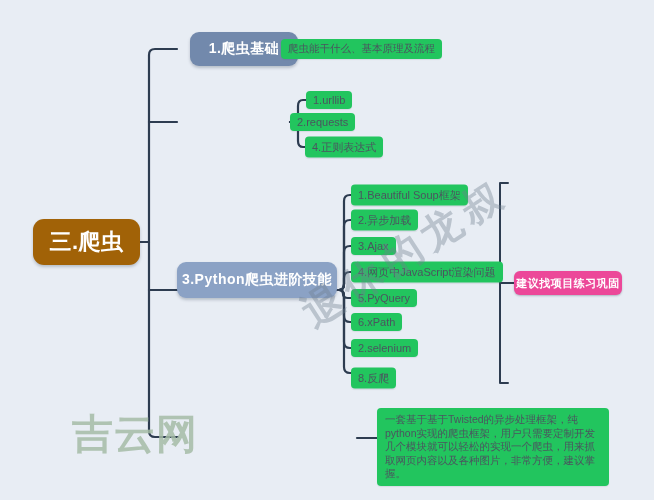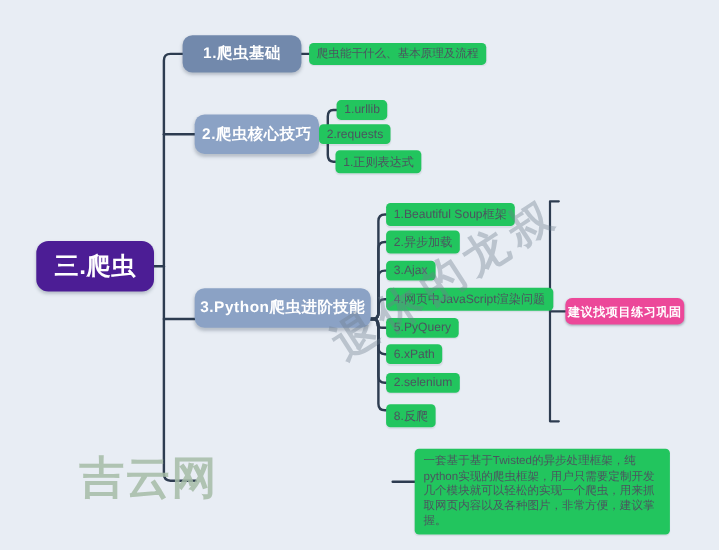--- a/index.html
+++ b/index.html
@@ -15,21 +15,21 @@
     position:absolute;
     display:flex;align-items:center;justify-content:center;
     color:#ffffff;font-weight:bold;
     border-radius:9px;
     box-shadow:0 2px 3px rgba(40,55,75,.25);
     z-index:2;
     white-space:nowrap;
     letter-spacing:.5px;
     cursor:default;
   }
-  .node.root{background:#4c1d95;border-radius:11px;font-size:22px;}
+  .node.root{background:#a16207;border-radius:11px;font-size:22px;}
   .node.b1{background:#7289ac;font-size:14px;}
   .node.b{background:#8ba2c5;font-size:14px;}
   .node.summary{background:#ec4899;font-size:11px;border-radius:6px;box-shadow:0 1px 2px rgba(40,55,75,.3);}
   .leaf{
     position:absolute;
     background:#22c55e;
     color:#4b555f;
     font-size:11px;
     padding:3px 7px;
     border-radius:4px;
@@ -97,27 +97,26 @@
     <path d="M337,290 H339 Q344,290 344,296 V367 Q344,373 350,373 H351"></path>
 
     <path stroke-width="2" d="M508,183 H500 V383 H508"></path>
     <path stroke-width="2" d="M500,283 H514"></path>
 
     <path d="M357,438 H377"></path>
   </svg>
 
   <div class="node root" style="left:33px;top:219px;width:107px;height:46px;">三.爬虫</div>
 
-  <div class="node b1" style="left:166px;top:32px;width:108px;height:34px;">1.爬虫基础</div>
+  <div class="node b1" style="left:190px;top:32px;width:108px;height:34px;">1.爬虫基础</div>
   <div class="leaf note-top" style="left:281px;top:49px;">爬虫能干什么、基本原理及流程</div>
 
-  <div class="node b" style="left:177px;top:104px;width:113px;height:36px;">2.爬虫核心技巧</div>
   <div class="leaf" style="left:306px;top:100px;">1.urllib</div>
   <div class="leaf" style="left:290px;top:122px;">2.requests</div>
-  <div class="leaf" style="left:305px;top:147px;">1.正则表达式</div>
+  <div class="leaf" style="left:305px;top:147px;">4.正则表达式</div>
 
   <div class="node b" style="left:177px;top:262px;width:160px;height:36px;">3.Python爬虫进阶技能</div>
   <div class="leaf" style="left:351px;top:195px;">1.Beautiful Soup框架</div>
   <div class="leaf" style="left:351px;top:220px;">2.异步加载</div>
   <div class="leaf" style="left:351px;top:246px;">3.Ajax</div>
   <div class="leaf" style="left:351px;top:272px;">4.网页中JavaScript渲染问题</div>
   <div class="leaf" style="left:351px;top:298px;">5.PyQuery</div>
   <div class="leaf" style="left:351px;top:322px;">6.xPath</div>
   <div class="leaf" style="left:351px;top:348px;">2.selenium</div>
   <div class="leaf" style="left:351px;top:378px;">8.反爬</div>

